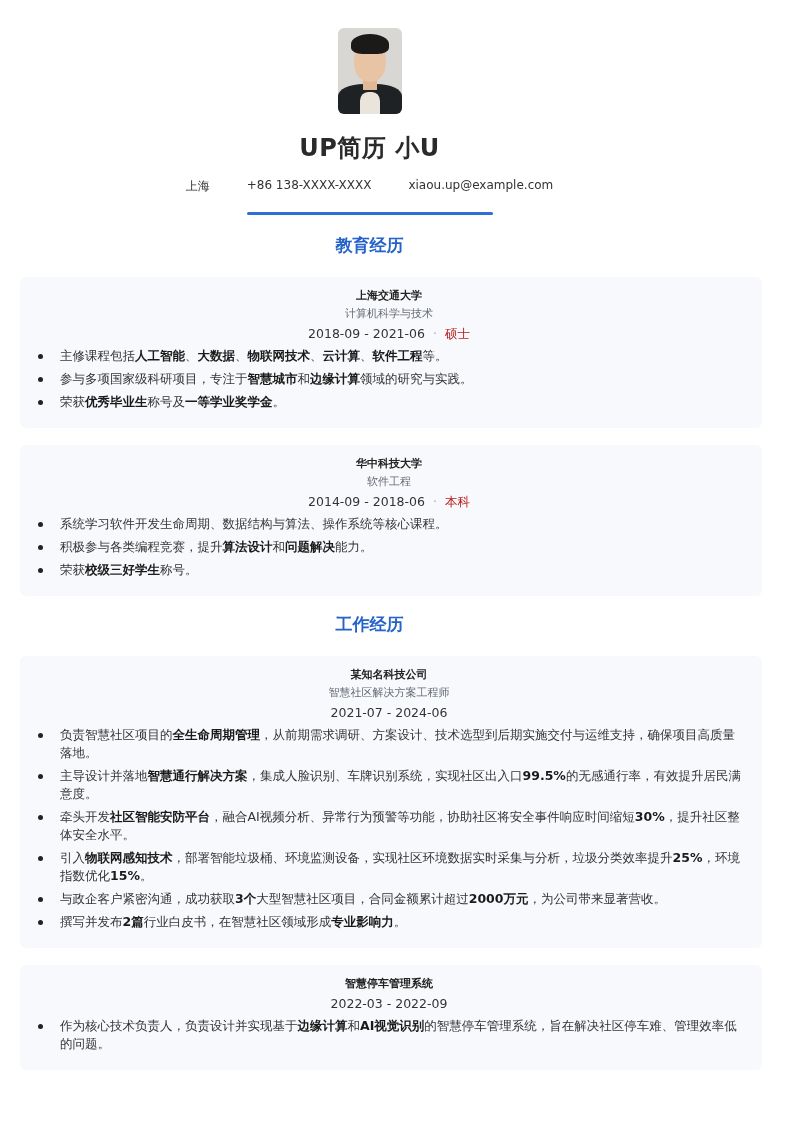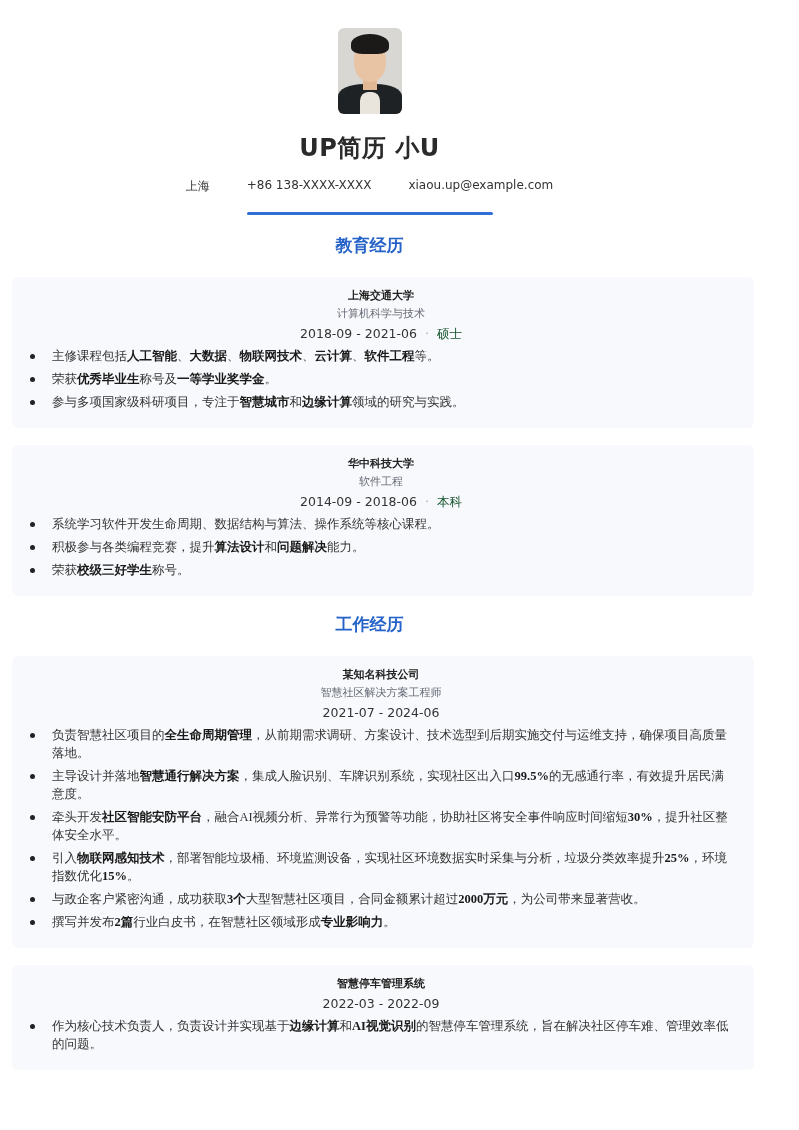--- a/index.html
+++ b/index.html
@@ -1,38 +1,38 @@
 <!DOCTYPE html>
 <html><head>
 <meta charset="utf-8">
 <style>
   * { box-sizing: border-box; margin: 0; padding: 0; }
   html, body { width: 799px; height: 1130px; overflow: hidden; background: #ffffff; }
   body { font-family: "DejaVu Sans", "Liberation Sans", sans-serif; color: #2b2b2b; }
-  .page { position: relative; width: 739px; padding: 0 12px; }
+  .page { position: relative; width: 739px; padding: 0 20px; }
   .header { text-align: center; padding-top: 28px; }
   .avatar { width: 64px; height: 86px; margin: 0 auto; border-radius: 6px; overflow: hidden; position: relative; background: #d9d7d3; }
   .avatar .face { position: absolute; left: 16px; top: 14px; width: 32px; height: 40px; background: #e8c4a4; border-radius: 45% 45% 48% 48%; }
   .avatar .hair { position: absolute; left: 13px; top: 6px; width: 38px; height: 20px; background: #1c1a19; border-radius: 50% 50% 30% 30%; }
   .avatar .shirt { position: absolute; left: 0; bottom: 0; width: 64px; height: 30px; background: #1f2225; border-radius: 40% 40% 0 0; }
   .avatar .tee { position: absolute; left: 22px; bottom: 0; width: 20px; height: 22px; background: #e9e4dc; border-radius: 40% 40% 0 0; }
   .avatar .neck { position: absolute; left: 25px; top: 50px; width: 14px; height: 12px; background: #e0b896; }
   .name { font-size: 24px; font-weight: bold; margin-top: 18px; color: #2a2a2a; letter-spacing: 0.5px; }
   .contacts { margin-top: 14px; font-size: 12px; color: #333; display: flex; justify-content: center; gap: 37px; }
   .divider { width: 246px; height: 3px; background: #2f6fd6; margin: 17px auto 0; border-radius: 2px; }
   .section-title { text-align: center; color: #2563c9; font-size: 17px; font-weight: bold; margin-top: 19px; margin-bottom: 20px; }
   .card { background: #f8f9fc; border-radius: 6px; padding: 10px 18px 12px 14px; margin-bottom: 17px; width: 742px; }
   .card-head { text-align: center; }
   .org { font-size: 11px; font-weight: bold; color: #222; line-height: 18px; }
   .sub { font-size: 11px; color: #666b75; line-height: 18px; }
   .dates { font-size: 12.5px; color: #333; line-height: 22px; }
   .dot { color: #aaa; margin: 0 8px; }
-  .degree { color: #14532d; }
+  .degree { color: #b91c1c; }
   ul.bullets { list-style: none; margin-top: 2px; }
-  ul.bullets li { position: relative; padding-left: 26px; font-size: 12.5px; line-height: 18px; color: #333; margin-bottom: 5px; font-family: Liberation Serif, serif; }
+  ul.bullets li { position: relative; padding-left: 26px; font-size: 12.5px; line-height: 18px; color: #333; margin-bottom: 5px; }
   ul.bullets li::before { content: ""; position: absolute; left: 4px; top: 7px; width: 5px; height: 5px; border-radius: 50%; background: #222; }
   ul.bullets li b { color: #1a1a1a; }
 </style>
 </head>
 <body>
 
 <div class="page">
   <div class="header">
     <div class="avatar">
       <div class="shirt"></div>
@@ -53,22 +53,22 @@
   <div class="section-title">教育经历</div>
   <div id="edu-list">
       <div class="card">
         <div class="card-head">
           <div class="org">上海交通大学</div>
           <div class="sub">计算机科学与技术</div>
           <div class="dates"><span>2018-09 - 2021-06</span><span class="dot">·</span><span class="degree">硕士</span></div>
         </div>
         <ul class="bullets">
           <li><span>主修课程包括</span><b>人工智能</b><span>、</span><b>大数据</b><span>、</span><b>物联网技术</b><span>、</span><b>云计算</b><span>、</span><b>软件工程</b><span>等。</span></li>
+          <li><span>参与多项国家级科研项目，专注于</span><b>智慧城市</b><span>和</span><b>边缘计算</b><span>领域的研究与实践。</span></li>
           <li><span>荣获</span><b>优秀毕业生</b><span>称号及</span><b>一等学业奖学金</b><span>。</span></li>
-          <li><span>参与多项国家级科研项目，专注于</span><b>智慧城市</b><span>和</span><b>边缘计算</b><span>领域的研究与实践。</span></li>
         </ul>
       </div>
       <div class="card">
         <div class="card-head">
           <div class="org">华中科技大学</div>
           <div class="sub">软件工程</div>
           <div class="dates"><span>2014-09 - 2018-06</span><span class="dot">·</span><span class="degree">本科</span></div>
         </div>
         <ul class="bullets">
           <li><span>系统学习软件开发生命周期、数据结构与算法、操作系统等核心课程。</span></li>

